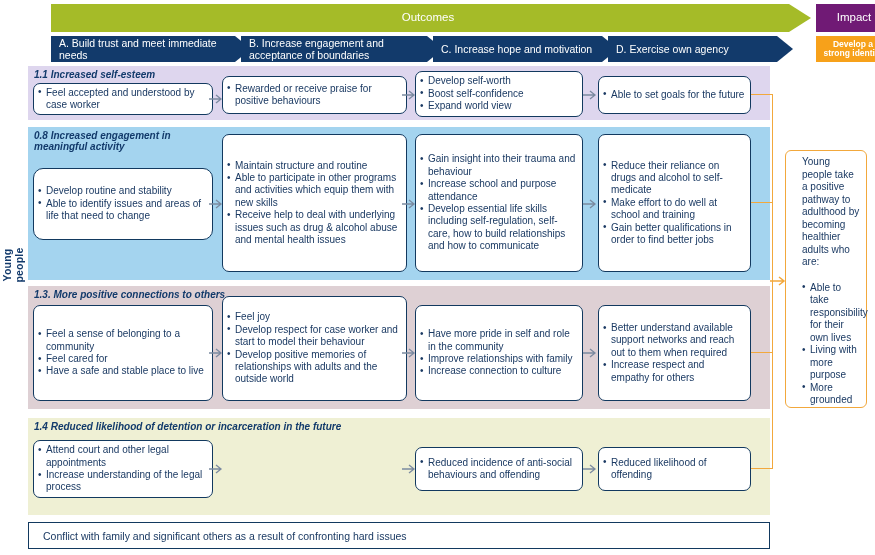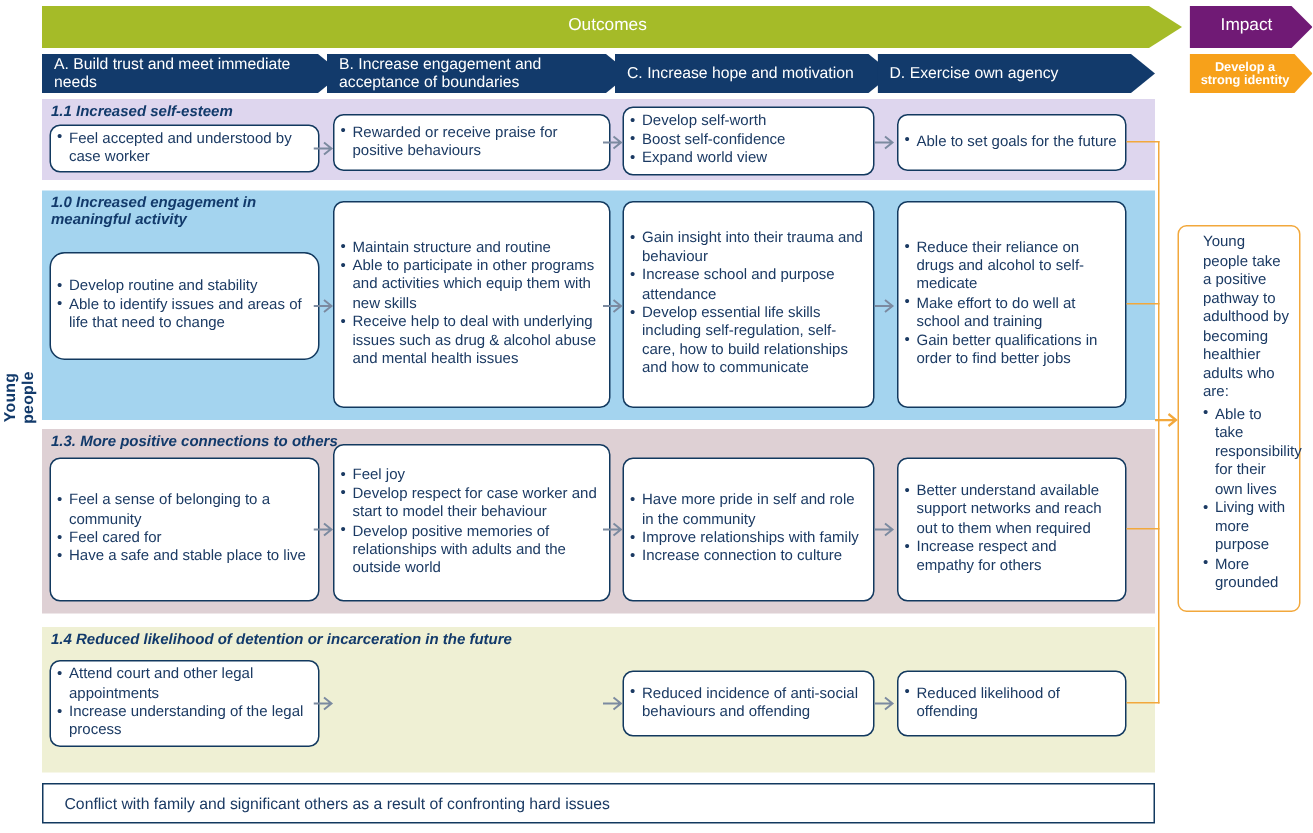--- a/index.html
+++ b/index.html
@@ -11,20 +11,21 @@
   }
   #root { position: relative; width: 875px; height: 555px; }
 
   
   .chev {
     position: absolute;
     display: flex; align-items: center;
     color: #ffffff;
     font-size: 10.5px; line-height: 1.15;
     padding: 2px 14px 2px 8px;
+    margin-left: 23px;
   }
   .outcomes-bar {
     left: 28px; top: 4px; width: 760px; height: 28px;
     background: #a5bb28;
     clip-path: polygon(0 0, calc(100% - 22px) 0, 100% 50%, calc(100% - 22px) 100%, 0 100%);
     justify-content: center;
     font-size: 11.5px; font-weight: normal;
   }
   .impact-bar {
     left: 793px; top: 4px; width: 82px; height: 28px;
@@ -115,21 +116,21 @@
   .yp-box {
     position: absolute;
     left: 785px; top: 150px; width: 82px; height: 258px;
     background: #ffffff;
     border: 1.4px solid #f2a83c;
     border-radius: 6px;
     color: #1b3a63;
     font-size: 10px; line-height: 1.25;
     padding: 5px 5px 4px 16px;
   }
-  .yp-box ul { list-style: none; margin-top: 2px; }
+  .yp-box ul { list-style: none; margin-top: 13px; }
   .yp-box li { position: relative; padding-left: 8px; }
   .yp-box li::before {
     content: "\2022"; position: absolute; left: 0; top: -0.5px;
   }
 
   
   .conflict {
     position: absolute; left: 28px; top: 522px;
     width: 742px; height: 27px;
     background: #ffffff;
@@ -166,21 +167,21 @@
   <div class="chev identity-bar">
     <span>Develop a strong identity</span>
   </div>
 
   <div class="young-people">Young people</div>
 
   <div class="band band-11">
     <div class="band-title">1.1 Increased self-esteem</div>
   </div>
   <div class="band band-12">
-    <div class="band-title" style="width:175px">1.0 Increased engagement in meaningful activity</div>
+    <div class="band-title" style="width:175px">0.8 Increased engagement in meaningful activity</div>
   </div>
   <div class="band band-13">
     <div class="band-title">1.3. More positive connections to others</div>
   </div>
   <div class="band band-14">
     <div class="band-title">1.4 Reduced likelihood of detention or incarceration in the future</div>
   </div>
 
   <div class="box" style="left:33px; top:83px; width:180px; height:32px;">
     <ul>

